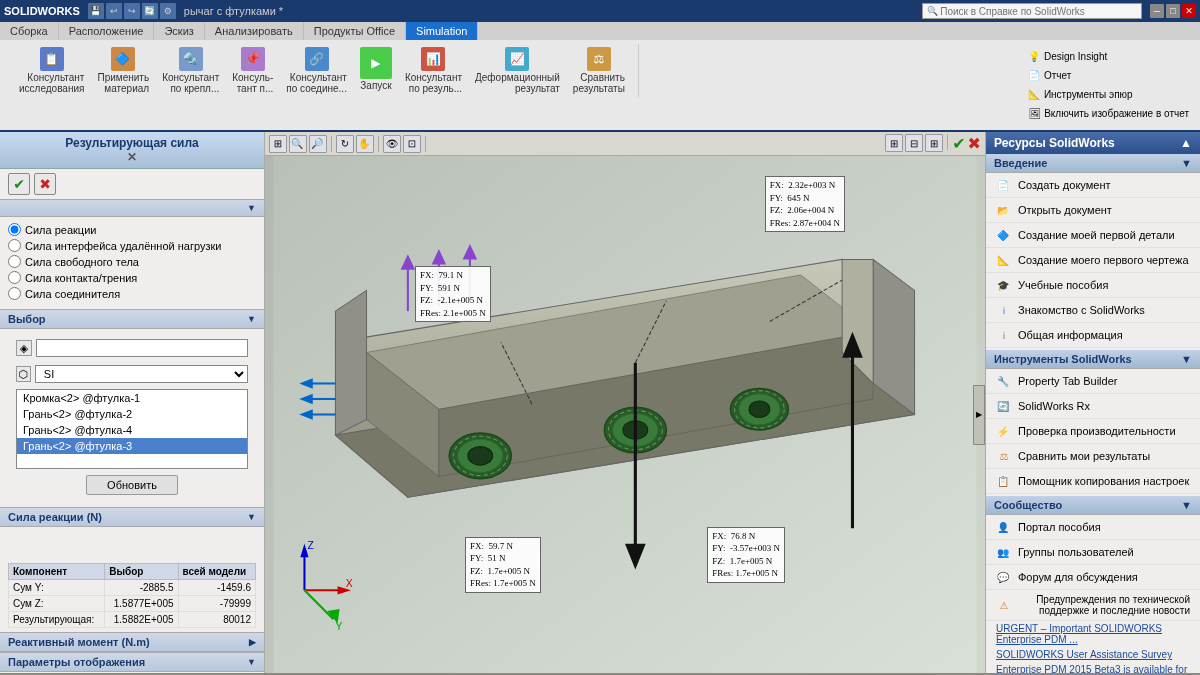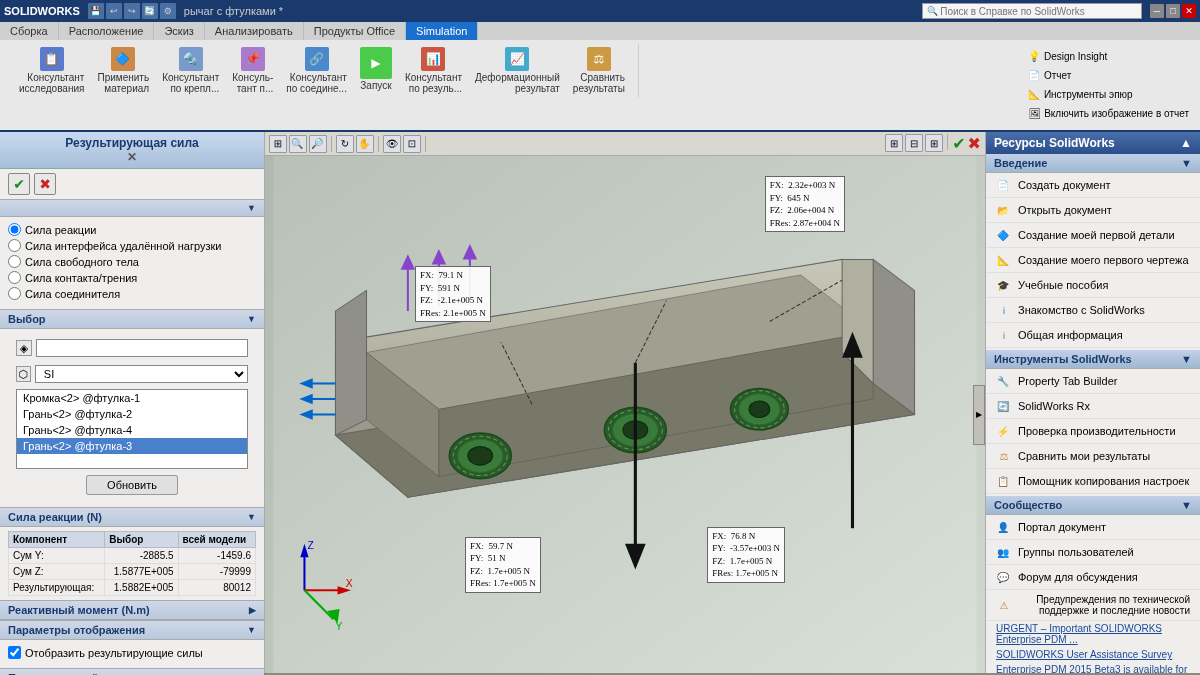--- a/index.html
+++ b/index.html
@@ -48,21 +48,21 @@
     .choice-row { display: flex; align-items: center; gap: 4px; padding: 4px 8px; }
     .choice-input { border: 1px solid #888; background: #fff; height: 18px; flex: 1; padding: 0 4px; font-size: 11px; }
     .choice-dropdown { border: 1px solid #888; background: #fff; height: 18px; width: 100%; padding: 0 4px; font-size: 11px; }
 
     .list-box { margin: 2px 8px; border: 1px solid #888; background: #fff; height: 80px; overflow-y: auto; }
     .list-item { padding: 2px 6px; font-size: 11px; cursor: pointer; }
     .list-item.selected { background: #4a7fcc; color: #fff; }
 
     .update-btn { display: block; margin: 6px auto; padding: 3px 20px; background: #e0e0e0; border: 1px solid #999; cursor: pointer; font-size: 11px; border-radius: 2px; }
 
-    .table-section { padding: 4px 8px; }
+    .table-section { padding: 4px 8px; margin-top: 32px; }
     .data-table { width: 100%; border-collapse: collapse; font-size: 10px; }
     .data-table th { background: #d0d8e8; padding: 2px 4px; border: 1px solid #bbb; text-align: left; font-size: 10px; }
     .data-table td { padding: 2px 4px; border: 1px solid #ddd; text-align: right; }
     .data-table td:first-child { text-align: left; }
 
     
     .viewport { flex: 1; position: relative; background: #c8c8c0; overflow: hidden; display: flex; flex-direction: column; }
     .viewport-toolbar { display: flex; align-items: center; background: #d8d8d0; border-bottom: 1px solid #aaa; padding: 2px 4px; gap: 2px; height: 24px; }
     .vt-btn { width: 18px; height: 18px; background: #e0e0e8; border: 1px solid #999; display: flex; align-items: center; justify-content: center; cursor: pointer; font-size: 10px; border-radius: 1px; }
     .vt-separator { width: 1px; height: 16px; background: #aaa; margin: 0 2px; }
@@ -530,21 +530,21 @@
       </div>
     </div>
 
     <div class="rp-section">
       <div class="rp-section-title">
         <span>Сообщество</span>
         <span>▼</span>
       </div>
       <div class="rp-item">
         <span class="rp-item-icon" style="color:#4488cc;">👤</span>
-        <span>Портал документ</span>
+        <span>Портал пособия</span>
       </div>
       <div class="rp-item">
         <span class="rp-item-icon" style="color:#4488cc;">👥</span>
         <span>Группы пользователей</span>
       </div>
       <div class="rp-item">
         <span class="rp-item-icon" style="color:#4488cc;">💬</span>
         <span>Форум для обсуждения</span>
       </div>
       <div class="rp-item">

